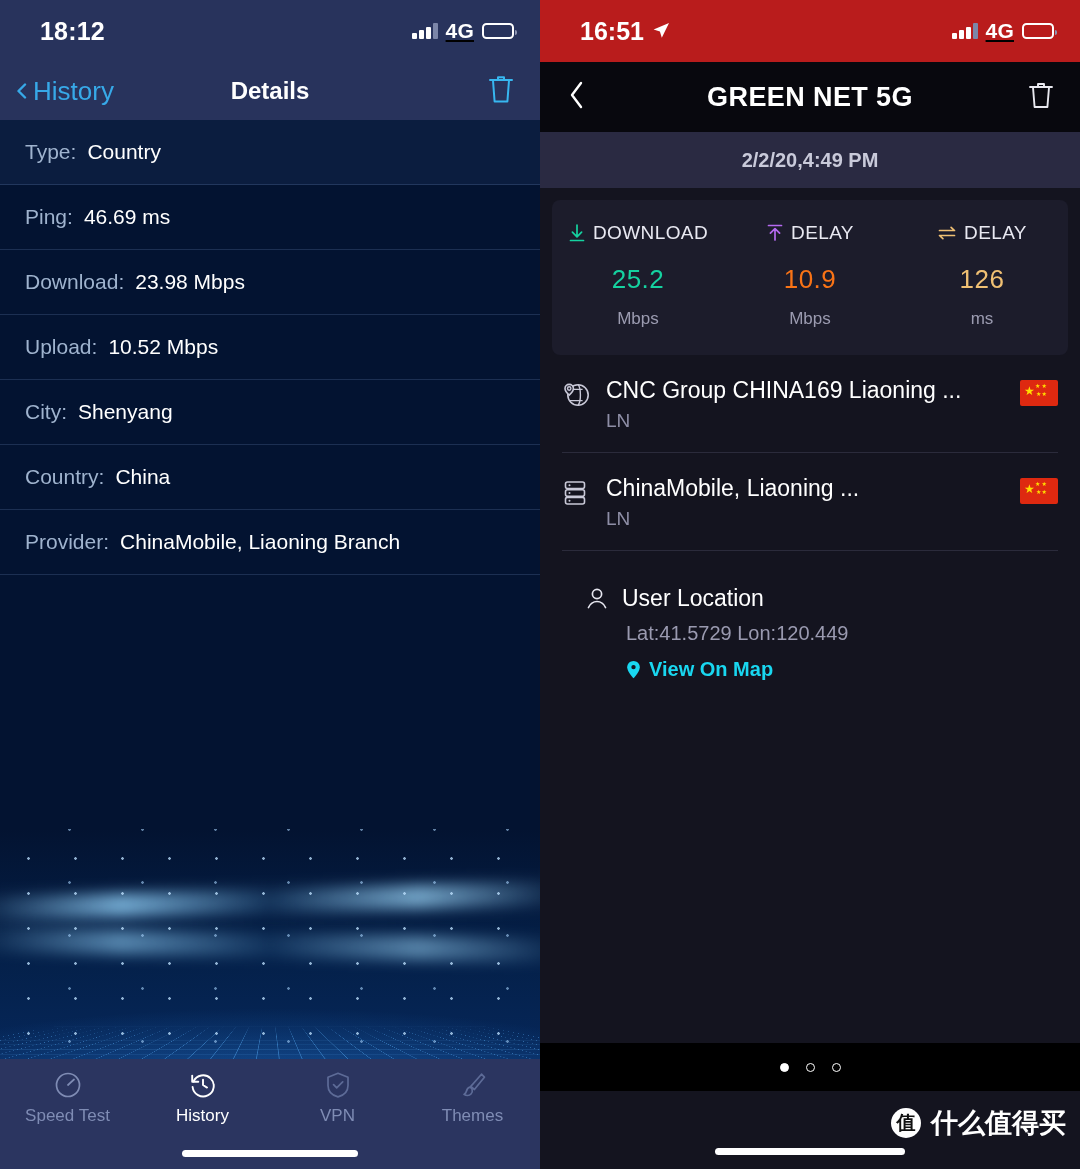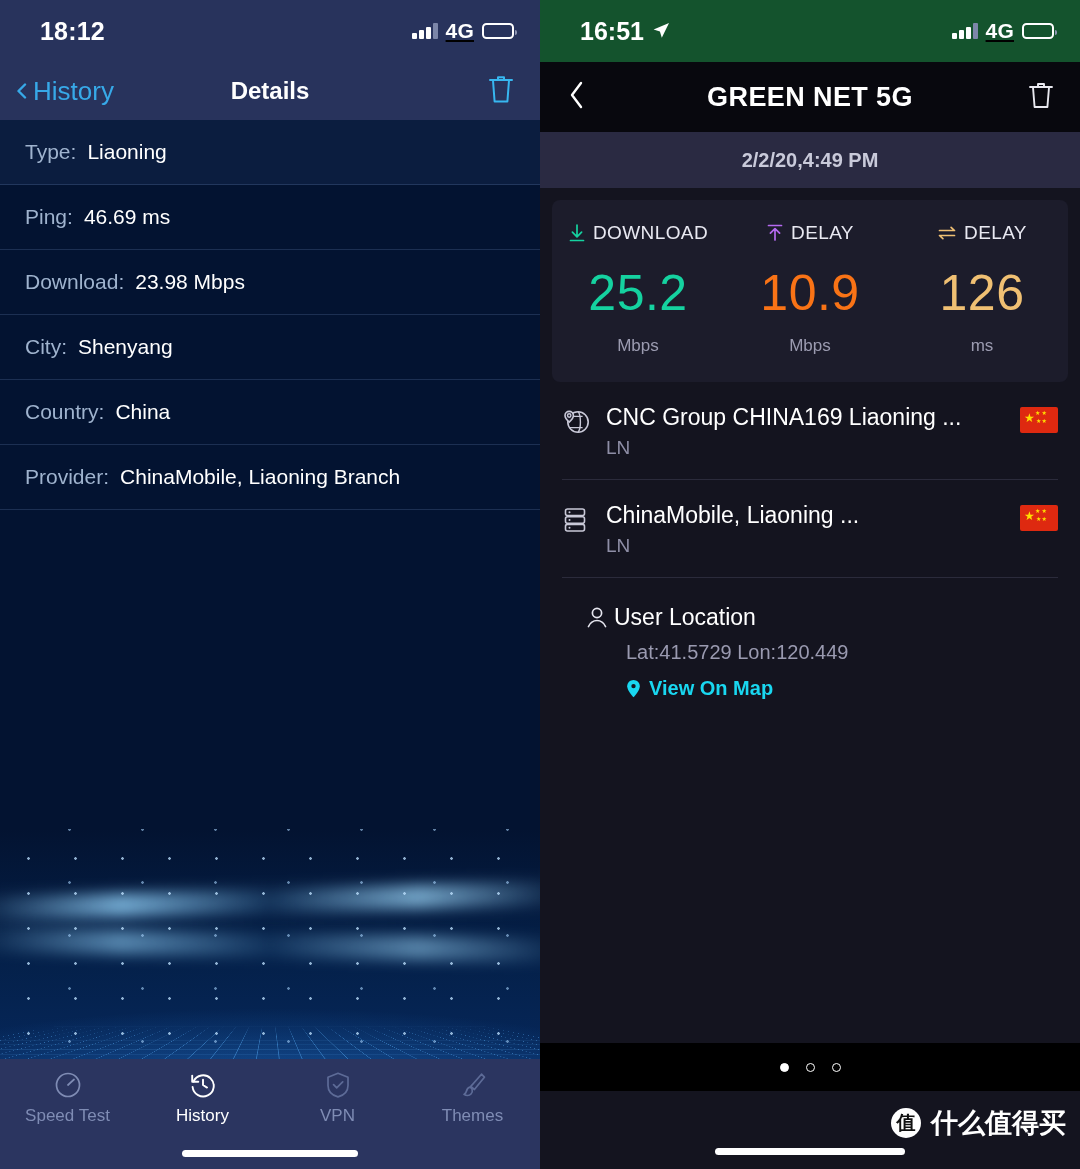--- a/index.html
+++ b/index.html
@@ -119,21 +119,21 @@
   }
 
   
   .panel-right {
     position: relative;
     width: 540px; height: 1169px;
     background: #14141f;
     overflow: hidden;
   }
   .r-statusbar {
-    height: 62px; background:#14532d;
+    height: 62px; background:#b91c1c;
     display:flex; align-items:center; padding: 0 26px 0 40px;
   }
   .r-statusbar .clock { color:#fff; font-size:25px; font-weight:bold; }
   .loc-arrow { margin-left: 7px; }
   .r-navbar {
     height: 70px; background: #08080e;
     display:flex; align-items:center; padding: 0 26px 0 28px; position:relative;
   }
   .r-title {
     position:absolute; left:0; right:0; text-align:center;
@@ -151,21 +151,21 @@
     margin: 12px 12px 0 12px;
     background:#1c1c2b; border-radius: 8px;
     padding: 22px 0 26px 0;
     display:flex;
   }
   .stat { flex:1; text-align:center; }
   .stat .head {
     display:flex; align-items:center; justify-content:center; gap:7px;
     color:#e9e9f2; font-size:19px; letter-spacing:.4px;
   }
-  .stat .num { font-size: 50px; margin-top: 20px; letter-spacing:.5px; }
+  .stat .num { font-size: 26px; margin-top: 20px; letter-spacing:.5px; }
   .stat .unit { font-size:17px; color:#9b9bb0; margin-top: 14px; }
 
   .prov-list { padding: 0 22px; }
   .prov-row { display:flex; align-items:flex-start; padding: 22px 0 20px 0; }
   .prov-row + .prov-row { border-top: 1px solid rgba(150,150,190,.18); }
   .prov-ic { width: 30px; margin-right: 14px; padding-top: 4px; flex:0 0 30px; }
   .prov-text { flex:1; min-width:0; }
   .prov-name { color:#ffffff; font-size: 23px; white-space:nowrap; overflow:hidden; }
   .prov-sub { color:#8e8ea6; font-size: 19px; margin-top: 6px; }
   .flag {
@@ -173,21 +173,21 @@
     background:#de2910; border-radius:2px; position:relative;
   }
   .flag .s1, .flag .s2 {
     position:absolute; color:#ffde00; line-height:1;
   }
   .flag .s1 { left: 4px; top: 5px; font-size: 12px; }
   .flag .s2 { left: 15px; top: 3px; font-size: 6px; letter-spacing:1px; }
   .flag .s3 { position:absolute; left:16px; top:11px; font-size:6px; color:#ffde00; line-height:1; }
 
   .userloc { padding: 26px 22px 0 22px; border-top: 1px solid rgba(150,150,190,.18); margin: 0 22px; }
-  .userloc-head { display:flex; align-items:center; gap:4px; }
+  .userloc-head { display:flex; align-items:center; gap:12px;margin-top:8px; }
   .userloc-title { color:#ffffff; font-size: 23px; }
   .userloc-coords { color:#9a9ab0; font-size: 20px; margin: 10px 0 0 42px; }
   .viewmap { display:flex; align-items:center; gap:8px; margin: 13px 0 0 42px; cursor:pointer; }
   .viewmap .t { color:#19d7f0; font-size: 20px; font-weight:bold; }
 
   .r-bottombar {
     position:absolute; left:0; right:0; bottom: 78px; height: 48px;
     background:#000000; display:flex; align-items:center; justify-content:center; gap: 17px;
   }
   .dot { width: 9px; height: 9px; border-radius:50%; border:1.4px solid #ffffff; }
@@ -242,29 +242,33 @@
       <span class="l-trash">
         <svg width="26" height="30" viewBox="0 0 26 30">
           <path d="M2 6h22M10 6V3.2h6V6M5 6.5l1.6 21h12.8L21 6.5" fill="none" stroke="#37b7f0" stroke-width="2" stroke-linecap="round" stroke-linejoin="round"></path>
         </svg>
       </span>
     </div>
 
     <div class="rows">
       <div class="row">
         <span class="k">Type:</span>
-        <span class="v">Liaoning</span>
+        <span class="v">Country</span>
       </div>
       <div class="row">
         <span class="k">Ping:</span>
         <span class="v">46.69 ms</span>
       </div>
       <div class="row">
         <span class="k">Download:</span>
         <span class="v">23.98 Mbps</span>
+      </div>
+      <div class="row">
+        <span class="k">Upload:</span>
+        <span class="v">10.52 Mbps</span>
       </div>
       <div class="row">
         <span class="k">City:</span>
         <span class="v">Shenyang</span>
       </div>
       <div class="row">
         <span class="k">Country:</span>
         <span class="v">China</span>
       </div>
       <div class="row">

